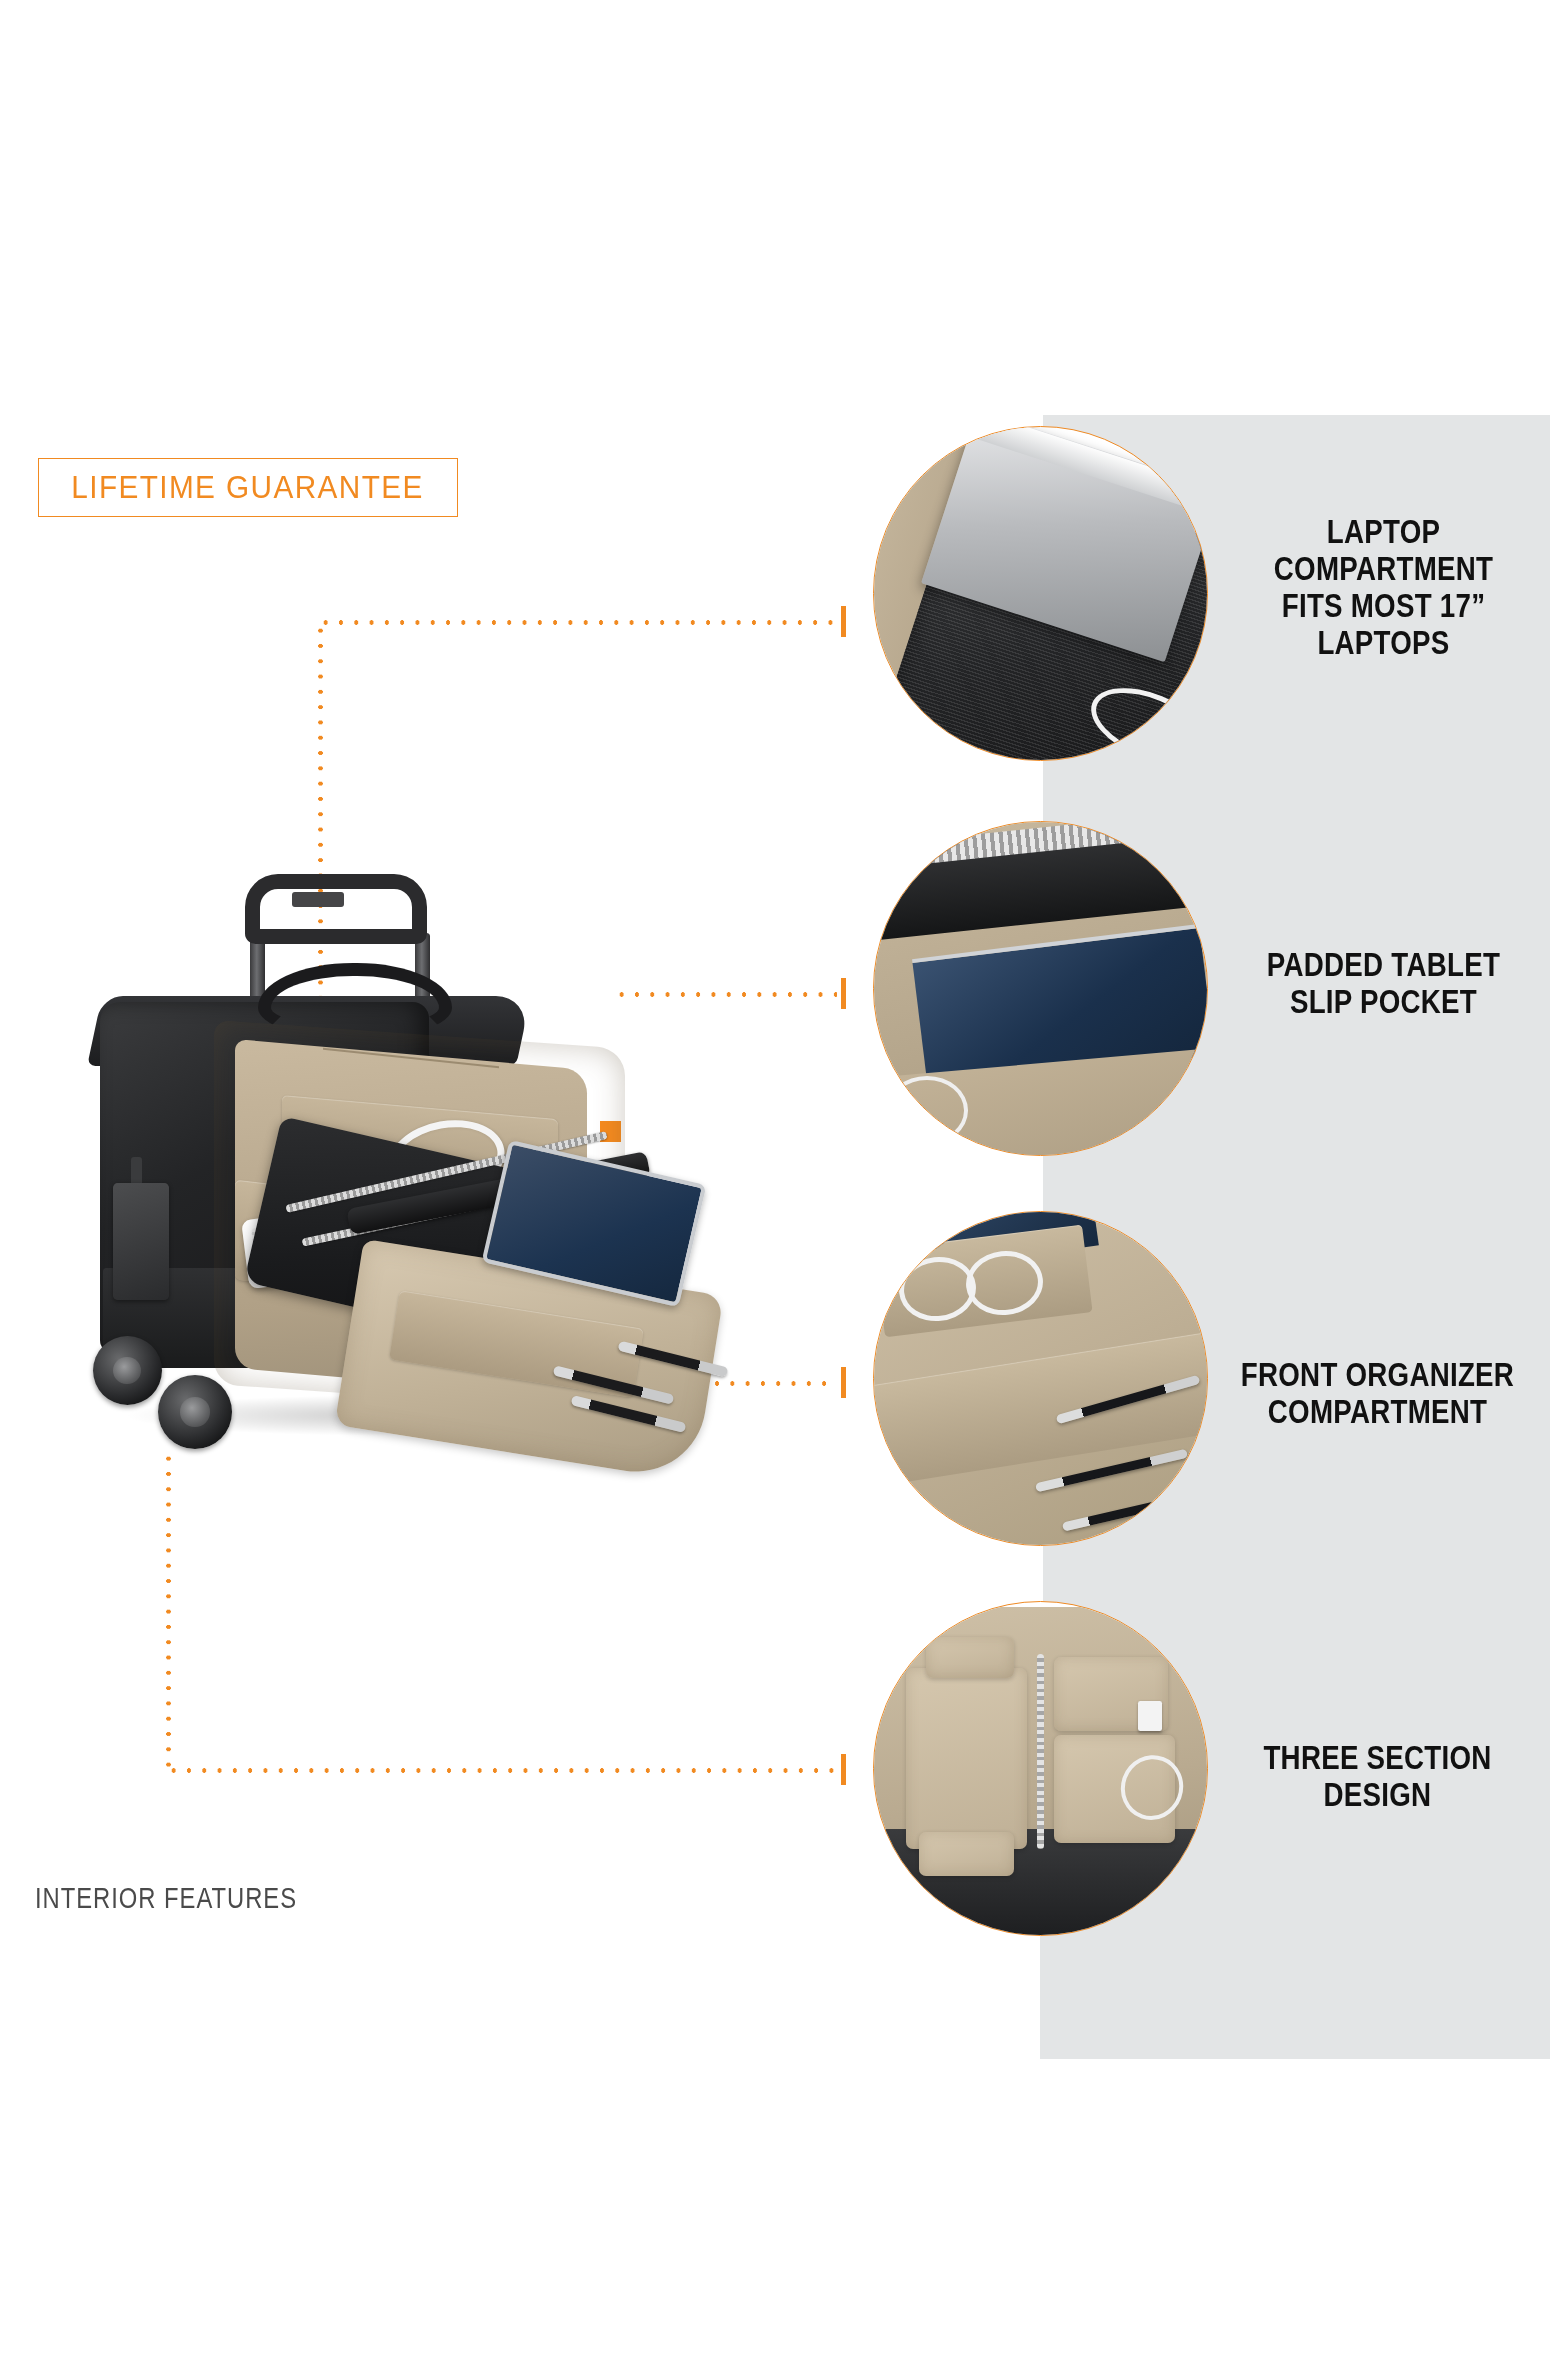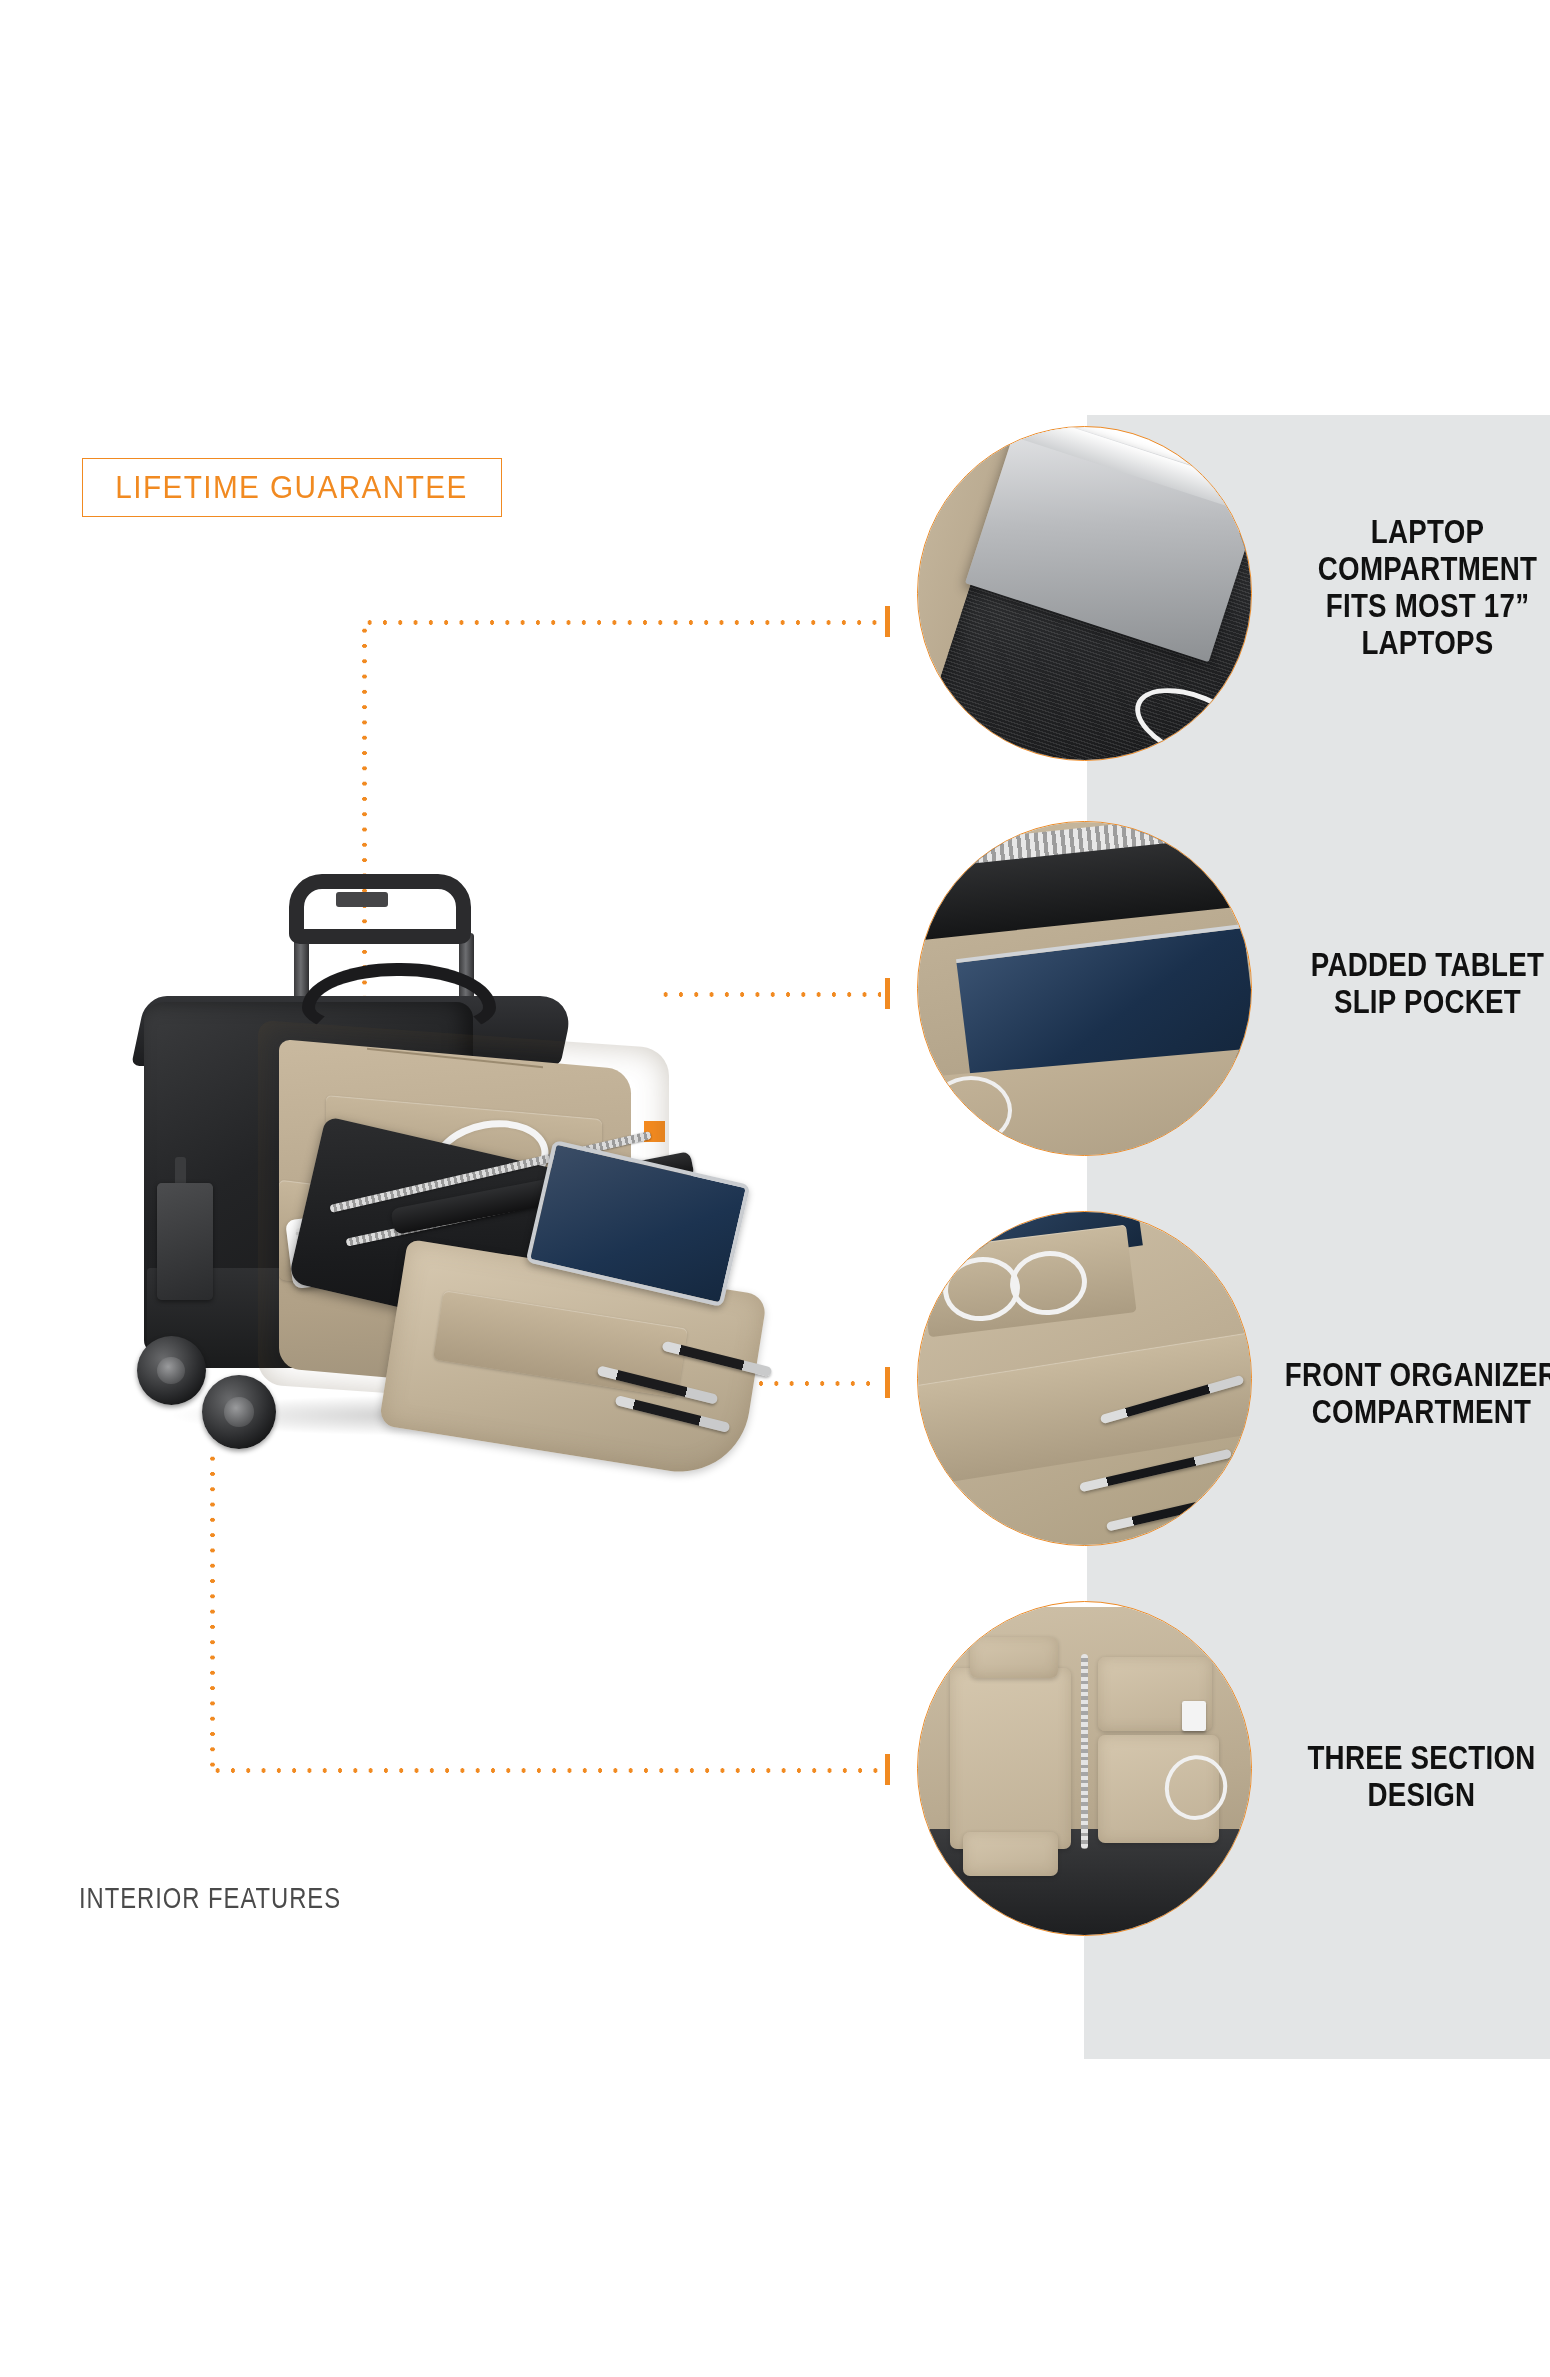--- a/index.html
+++ b/index.html
@@ -1,21 +1,21 @@
 <!DOCTYPE html>
 <html style="font-size:9.4px"><head>
 <meta charset="utf-8">
 <style>
   html,body{margin:0;padding:0;background:#ffffff;}
   body{
     width:1551px;height:2377px;position:relative;overflow:hidden;
     font-family:"Liberation Sans","DejaVu Sans",sans-serif;
     -webkit-font-smoothing:antialiased;
   }
-  #stage{position:absolute;inset:0;background:#ffffff;margin-left:44px;}
+  #stage{position:absolute;inset:0;background:#ffffff;}
 
   
   .gray-panel{position:absolute;background:#e3e5e6;}
 
   
   .guarantee-badge{
     position:absolute;left:38px;top:458px;width:420px;height:59px;
     border:1.8px solid #f18a21;box-sizing:border-box;background:#fff;
     display:flex;align-items:center;justify-content:center;
   }

